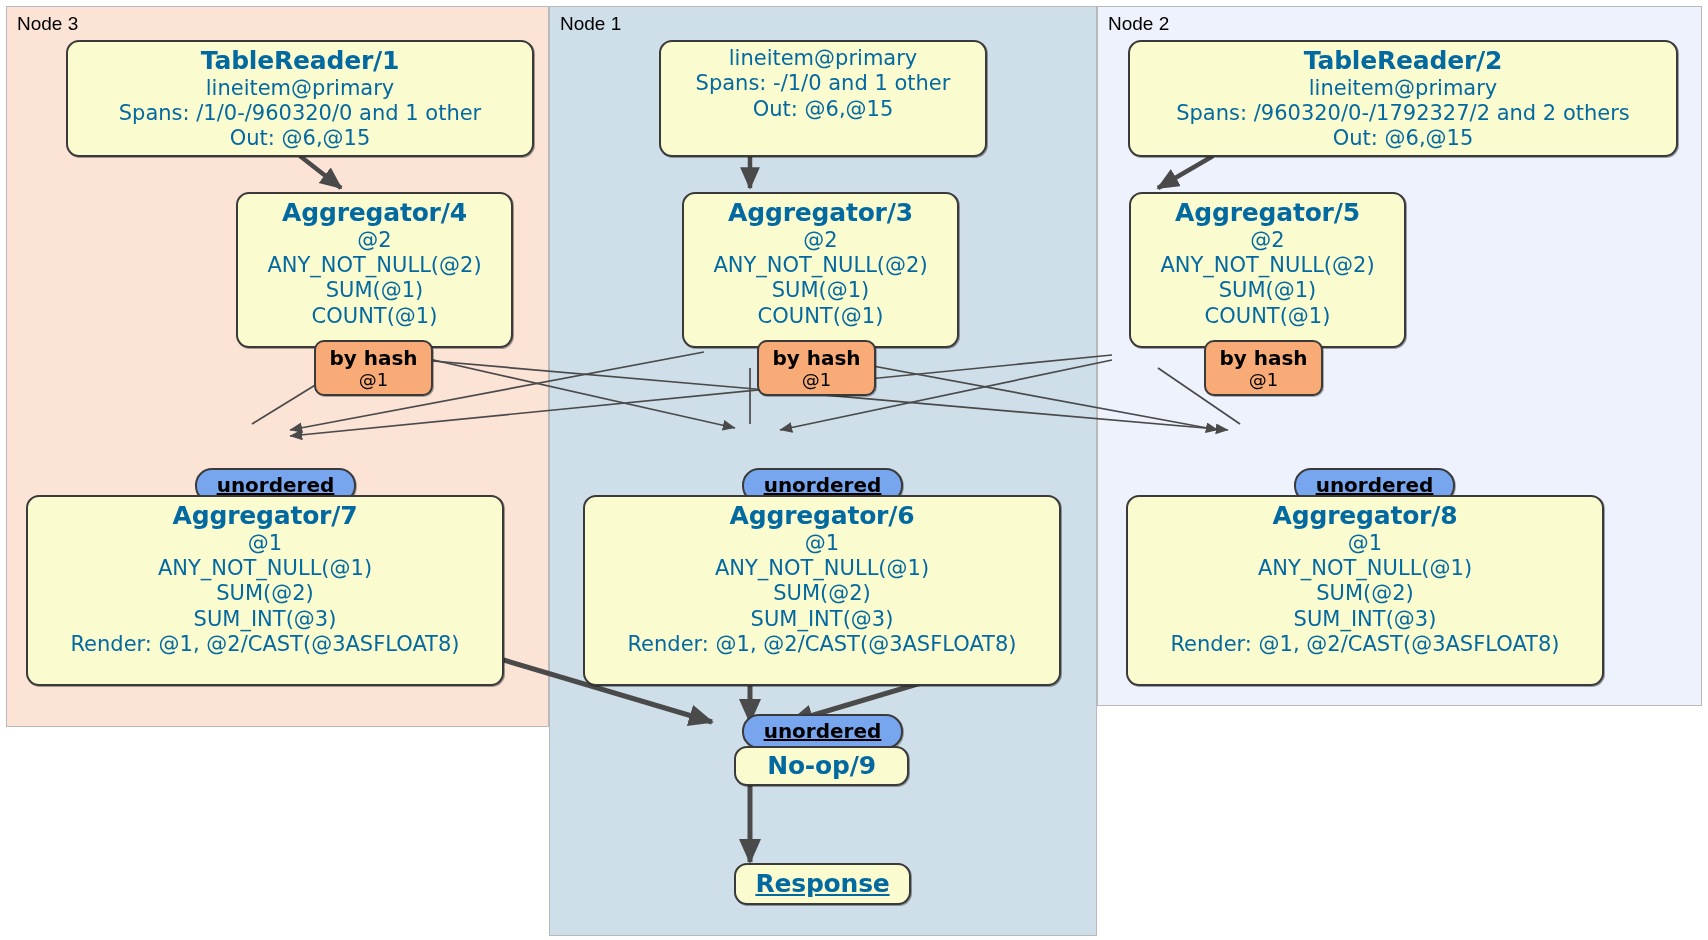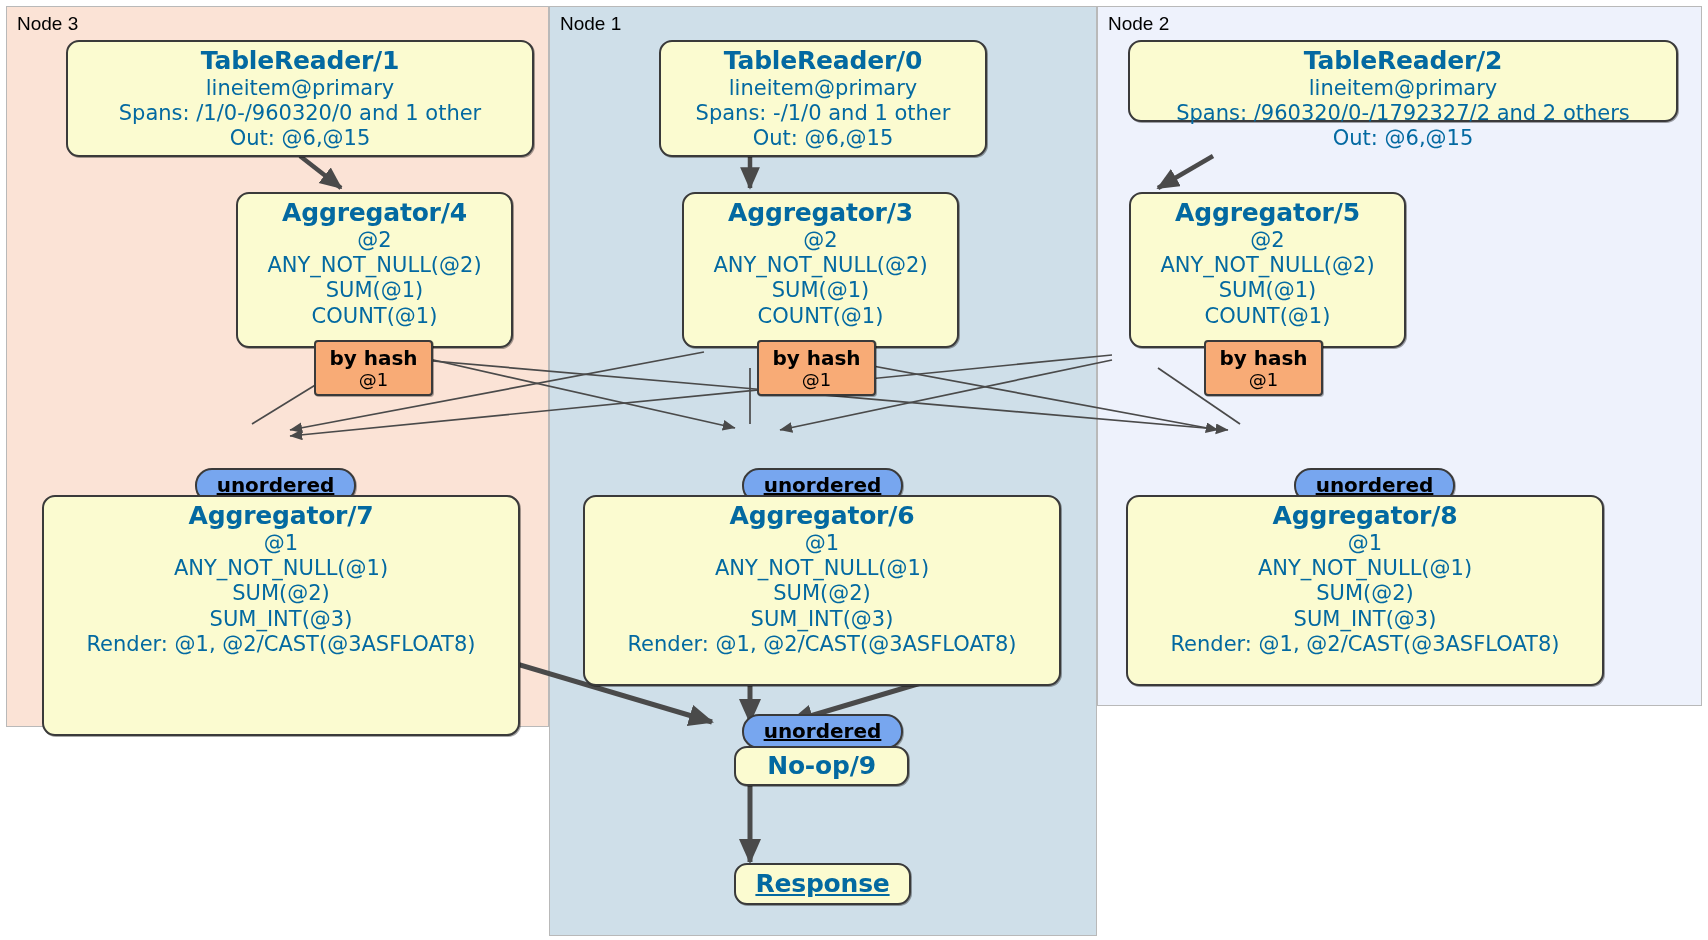--- a/index.html
+++ b/index.html
@@ -98,21 +98,21 @@
     font-size: 20px;
     line-height: 1.15;
   }
   .badge .b2 {
     display: block;
     font-size: 18px;
     line-height: 1.15;
   }
   .badge.hash {
     background: #f8ab76;
-    border-radius: 4px;
+    border-radius: 10px;
     padding-top: 5px;
   }
   .badge.unordered {
     background: #77a6ef;
     border-radius: 17px;
     display: flex;
     align-items: center;
     justify-content: center;
     text-decoration: underline;
   }
@@ -169,27 +169,26 @@
   </svg>
 
   <div class="proc" style="left:66px; top:40px; width:468px; height:117px;">
     <span class="ttl">TableReader/1</span>
     <span class="ln">lineitem@primary</span>
     <span class="ln">Spans: /1/0-/960320/0 and 1 other</span>
     <span class="ln">Out: @6,@15</span>
   </div>
 
   <div class="proc" style="left:659px; top:40px; width:328px; height:117px;">
-    <span class="ttl">TableReader/0</span>
     <span class="ln">lineitem@primary</span>
     <span class="ln">Spans: -/1/0 and 1 other</span>
     <span class="ln">Out: @6,@15</span>
   </div>
 
-  <div class="proc" style="left:1128px; top:40px; width:550px; height:82px;">
+  <div class="proc" style="left:1128px; top:40px; width:550px; height:117px;">
     <span class="ttl">TableReader/2</span>
     <span class="ln">lineitem@primary</span>
     <span class="ln">Spans: /960320/0-/1792327/2 and 2 others</span>
     <span class="ln">Out: @6,@15</span>
   </div>
 
   <div class="proc" style="left:236px; top:192px; width:277px; height:156px;">
     <span class="ttl">Aggregator/4</span>
     <span class="ln">@2</span>
     <span class="ln">ANY_NOT_NULL(@2)</span>
@@ -229,21 +228,21 @@
   <div class="badge unordered" style="left:195px; top:468px; width:161px; height:35px;">
     <span class="b1">unordered</span>
   </div>
   <div class="badge unordered" style="left:742px; top:468px; width:161px; height:35px;">
     <span class="b1">unordered</span>
   </div>
   <div class="badge unordered" style="left:1294px; top:468px; width:161px; height:35px;">
     <span class="b1">unordered</span>
   </div>
 
-  <div class="proc" style="left:42px; top:495px; width:478px; height:241px;">
+  <div class="proc" style="left:26px; top:495px; width:478px; height:191px;">
     <span class="ttl">Aggregator/7</span>
     <span class="ln">@1</span>
     <span class="ln">ANY_NOT_NULL(@1)</span>
     <span class="ln">SUM(@2)</span>
     <span class="ln">SUM_INT(@3)</span>
     <span class="ln">Render: @1, @2/CAST(@3ASFLOAT8)</span>
   </div>
 
   <div class="proc" style="left:583px; top:495px; width:478px; height:191px;">
     <span class="ttl">Aggregator/6</span>

